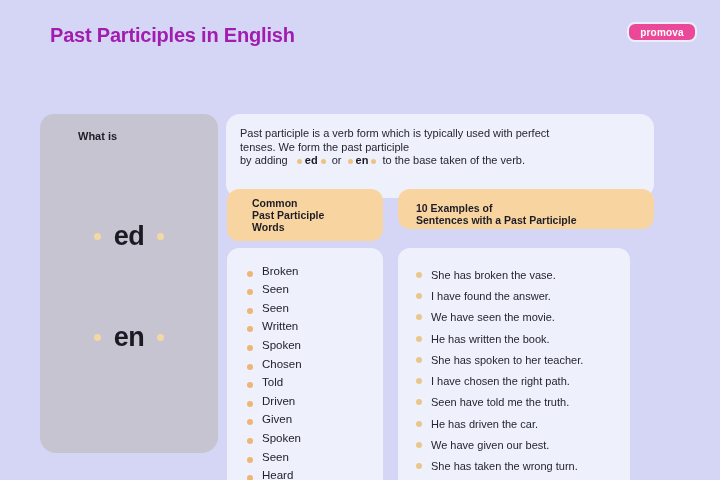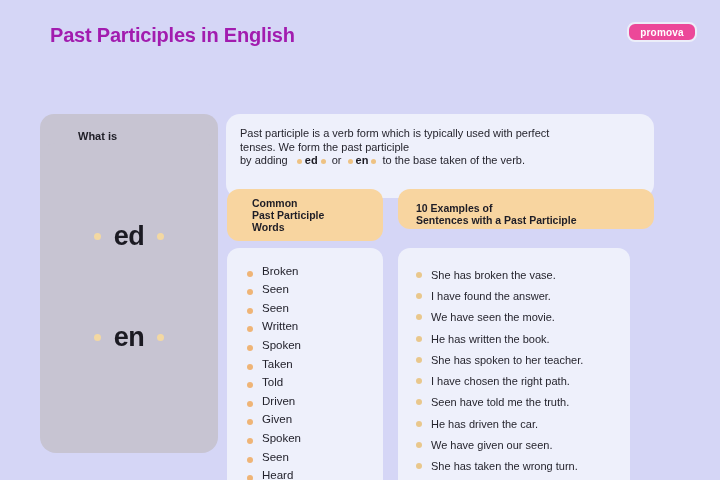--- a/index.html
+++ b/index.html
@@ -139,21 +139,21 @@
         <span class="w-text">Written</span>
       </div>
 
       <div class="word-item">
         <span class="bullet"></span>
         <span class="w-text">Spoken</span>
       </div>
 
       <div class="word-item">
         <span class="bullet"></span>
-        <span class="w-text">Taken</span>
+        <span class="w-text">Chosen</span>
       </div>
 
       <div class="word-item">
         <span class="bullet"></span>
         <span class="w-text">Told</span>
       </div>
 
       <div class="word-item">
         <span class="bullet"></span>
         <span class="w-text">Driven</span>
@@ -223,21 +223,21 @@
         <span class="s-text">Seen have told me the truth.</span>
       </div>
 
       <div class="sentence-item">
         <span class="bullet"></span>
         <span class="s-text">He has driven the car.</span>
       </div>
 
       <div class="sentence-item">
         <span class="bullet"></span>
-        <span class="s-text">We have given our seen.</span>
+        <span class="s-text">We have given our best.</span>
       </div>
 
       <div class="sentence-item">
         <span class="bullet"></span>
         <span class="s-text">She has taken the wrong turn.</span>
       </div>
     </div>
 
 </div>
 

